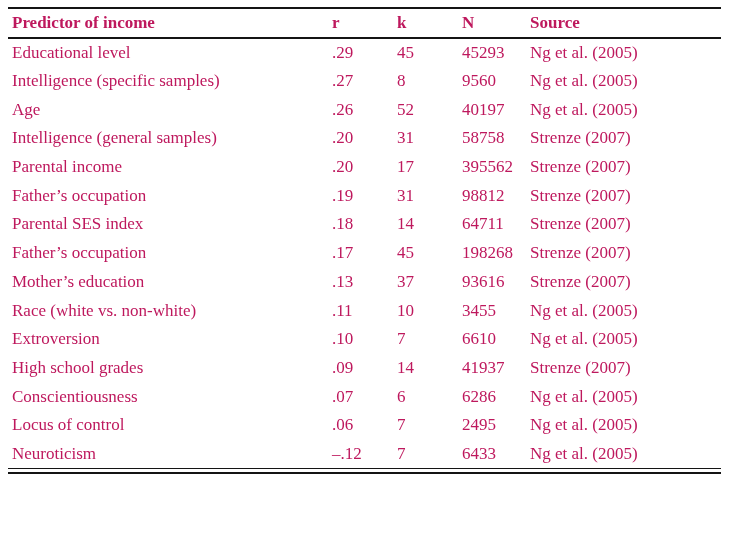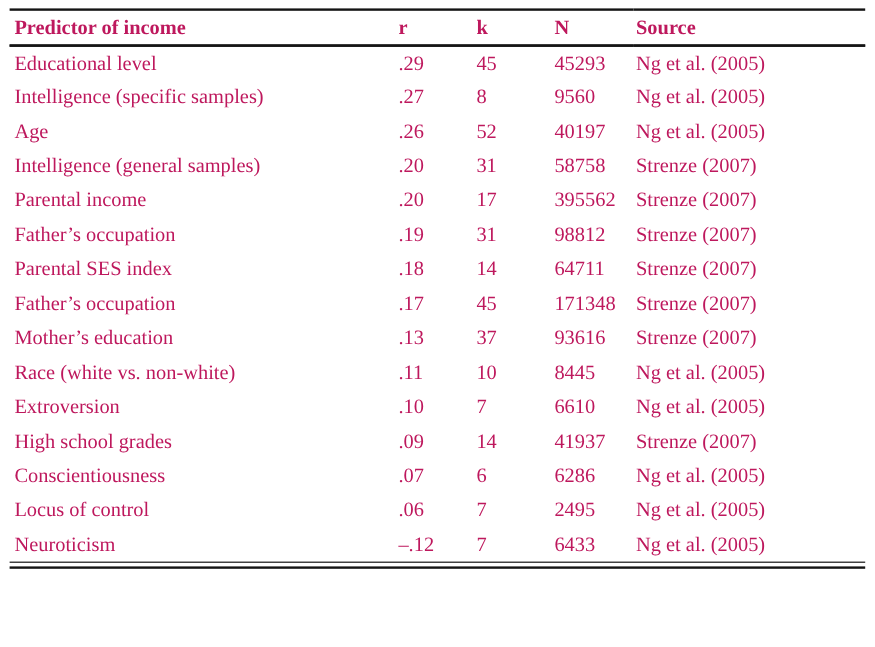--- a/index.html
+++ b/index.html
@@ -134,35 +134,35 @@
             <td>Parental SES index</td>
             <td>.18</td>
             <td>14</td>
             <td>64711</td>
             <td>Strenze (2007)</td>
           </tr>
           <tr>
             <td>Father’s occupation</td>
             <td>.17</td>
             <td>45</td>
-            <td>171348</td>
+            <td>198268</td>
             <td>Strenze (2007)</td>
           </tr>
           <tr>
             <td>Mother’s education</td>
             <td>.13</td>
             <td>37</td>
             <td>93616</td>
             <td>Strenze (2007)</td>
           </tr>
           <tr>
             <td>Race (white vs. non-white)</td>
             <td>.11</td>
             <td>10</td>
-            <td>8445</td>
+            <td>3455</td>
             <td>Ng et al. (2005)</td>
           </tr>
           <tr>
             <td>Extroversion</td>
             <td>.10</td>
             <td>7</td>
             <td>6610</td>
             <td>Ng et al. (2005)</td>
           </tr>
           <tr>

